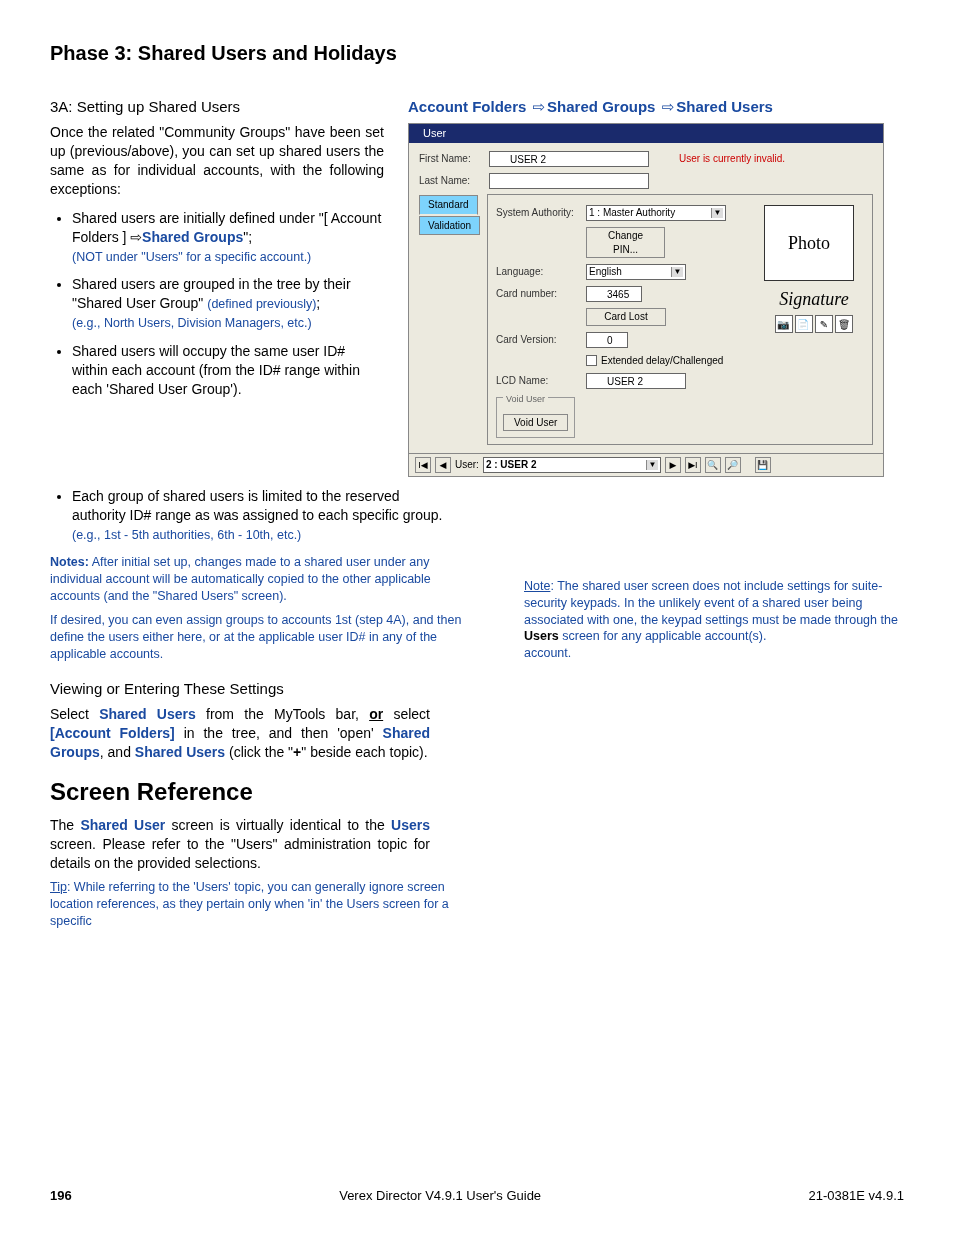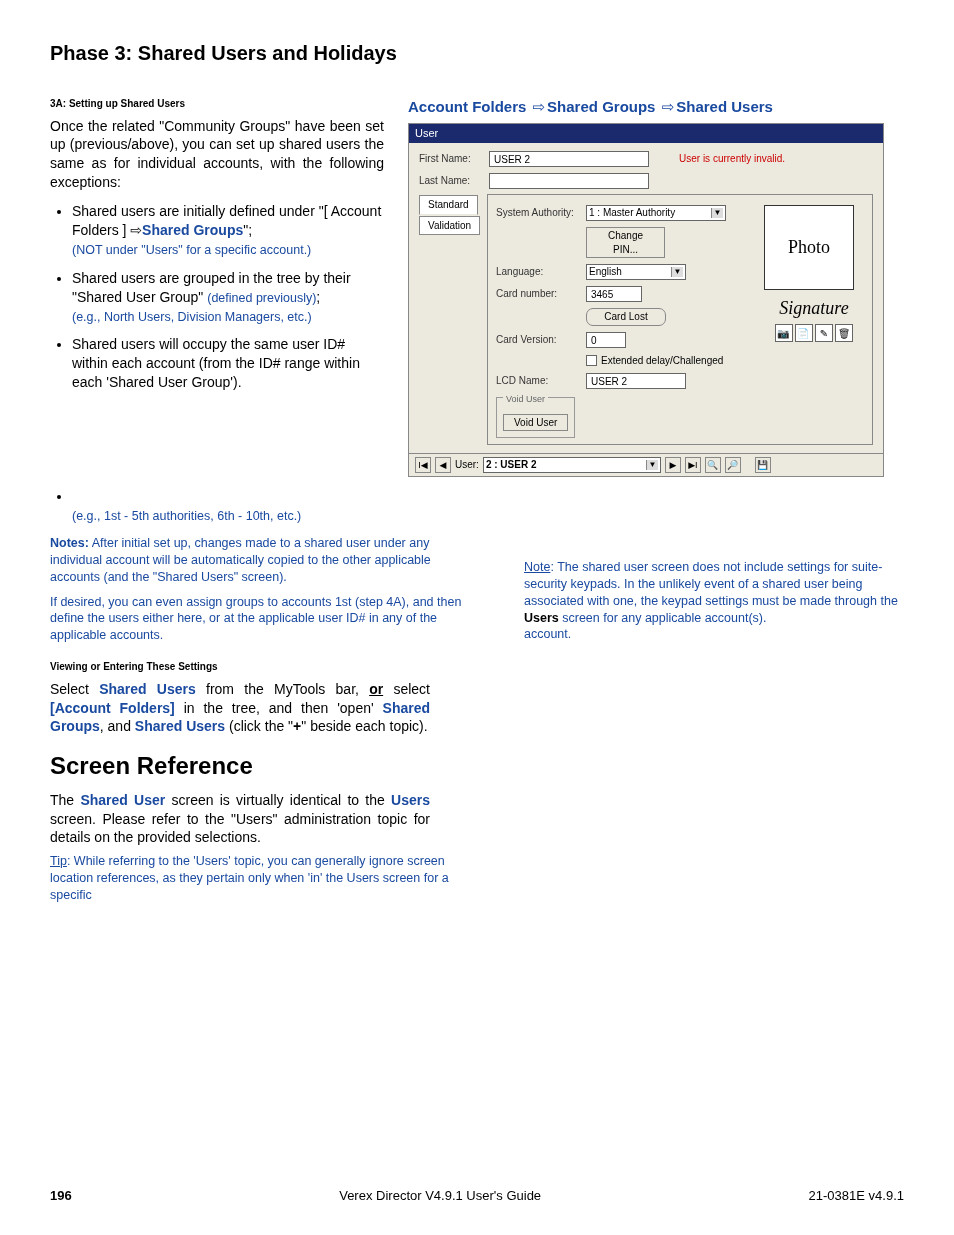--- a/index.html
+++ b/index.html
@@ -7,21 +7,21 @@
     font-family: Arial, Helvetica, sans-serif;
     font-size: 14px;
     color: #000;
     background: #fff;
     width: 954px;
     margin: 0 auto;
     padding: 40px 50px;
     line-height: 1.35;
   }
   h1.phase { font-size: 20px; font-weight: bold; margin-bottom: 30px; }
-  h2.sub { font-size: 10px; font-weight: bold; margin-bottom: 6px; }
+  h2.sub { font-size: 15px; font-weight: normal; margin-bottom: 6px; }
   h2.screenref { font-size: 24px; font-weight: bold; margin: 14px 0 8px 0; }
   .justify { text-align: justify; }
   .blue { color: #1a4aa0; }
   .bold { font-weight: bold; }
   ul.bullets { list-style: disc; padding-left: 22px; margin: 10px 0; }
   ul.bullets li { margin-bottom: 10px; }
   .small { font-size: 12.5px; }
   .twocol { display: flex; gap: 24px; }
   .leftcol { width: 334px; flex-shrink: 0; }
   .rightcol { flex: 1; }
@@ -30,44 +30,44 @@
   .screenshot {
     border: 1px solid #888;
     background: #eceadf;
     font-size: 10px;
     font-family: Tahoma, sans-serif;
     width: 476px;
   }
   .scr-title {
     background: #1a2a6c;
     color: #fff;
-    padding: 2px 6px;
+    padding: 2px 14px;
     font-size: 11px;
   }
   .scr-right { width: 100px; text-align: center; }
   .scr-row { display: flex; align-items: center; margin-bottom: 6px; }
   .scr-label { width: 90px; color: #333; }
   .scr-input {
-    background: #fff; border: 1px solid #666; padding: 1px 4px;
+    background: #fff; border: 1px solid #666; padding: 1px 20px;
     font-size: 10px; height: 16px; line-height: 14px;
   }
   .scr-select {
     background: #fff; border: 1px solid #666; padding: 0 2px;
     font-size: 10px; height: 16px; display: inline-flex; align-items: center; gap: 12px;
   }
   .scr-select .dd { margin-left: auto; background: #ddd; border-left: 1px solid #888; width: 12px; text-align: center; font-size: 8px; }
   .scr-btn {
     background: #eceadf; border: 1px solid #888; padding: 1px 10px;
     font-size: 10px; display: inline-block; text-align: center;
   }
-  .tab { border: 1px solid #888; background: #ffffff; padding: 2px 8px; font-size: 10px; display: inline-block; margin-bottom: -1px; }
+  .tab { border: 1px solid #888; background: #7dd3fc; padding: 2px 8px; font-size: 10px; display: inline-block; margin-bottom: -1px; }
   .tabactive { border-bottom: 1px solid #eceadf; position: relative; z-index: 2; }
   .tabpanel { border: 1px solid #888; padding: 10px 8px 6px 8px; margin-top: -1px; position: relative; z-index: 1; }
   .photo-box {
-    border: 1px solid #333; background: #fff; width: 90px; height: 85px;
+    border: 1px solid #333; background: #fff; width: 90px; height: 76px;
     display: flex; align-items: center; justify-content: center;
     font-family: 'Times New Roman', serif; font-size: 18px; margin-bottom: 6px;
   }
   .sig-box {
     font-family: 'Brush Script MT', cursive; font-size: 18px; font-style: italic;
     margin-bottom: 4px;
   }
   .icon-row { display: flex; gap: 2px; justify-content: center; }
   .icon-row .ib {
     border: 1px solid #666; width: 18px; height: 18px; background: #fff;
@@ -155,21 +155,21 @@
                 <span>English</span>
                   <span class="dd">▼</span>
               </span>
             </div>
             <div class="scr-row">
               <span class="scr-label">Card number:</span>
               <span class="scr-input" style="width:56px;">3465</span>
             </div>
             <div class="scr-row">
                 <span class="scr-label"></span>
-              <span class="scr-btn" style="width:80px;border-radius:7px;">Card Lost</span>
+              <span class="scr-btn" style="width:80px;">Card Lost</span>
             </div>
             <div class="scr-row">
               <span class="scr-label">Card Version:</span>
               <span class="scr-input" style="width:40px;">0</span>
             </div>
             <div class="scr-row">
                 <span class="scr-label"></span>
               <span style="border:1px solid #666;width:11px;height:11px;background:#fff;display:inline-block;margin-right:4px;"></span>
               <span>Extended delay/Challenged</span>
             </div>
@@ -209,21 +209,21 @@
         <span class="navb">🔎</span>
         <span style="width:6px;"></span>
         <span class="navb">💾</span>
       </div>
     </div>
   </div>
 </div>
 
 <ul class="bullets" style="width:400px;">
   <li>
-    <br>
+    <span>Each group of shared users is limited to the reserved authority ID# range as was assigned to each specific group.</span><br>
     <span class="blue small">(e.g., 1st - 5th authorities,  6th - 10th, etc.)</span>
   </li>
 </ul>
 
 <div class="twocol">
   <div style="width:430px;">
     <p class="blue small">
       <span class="bold">Notes:</span><span>  After initial set up, changes made to a shared user under any individual account will be automatically copied to the other applicable accounts (and the "Shared Users" screen).</span>
     </p>
     <p class="blue small" style="margin-top:8px;">If desired, you can even assign groups to accounts 1st (step 4A), and then define the users either here, or at the applicable user ID# in any of the applicable accounts.</p>

